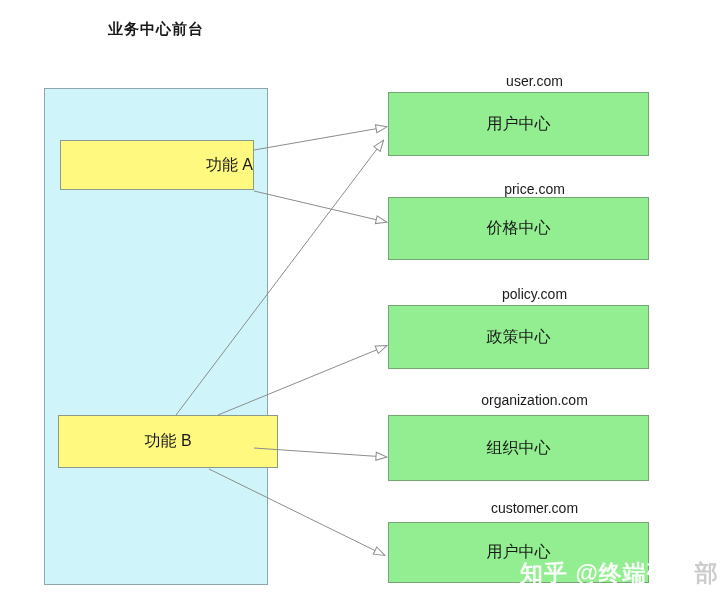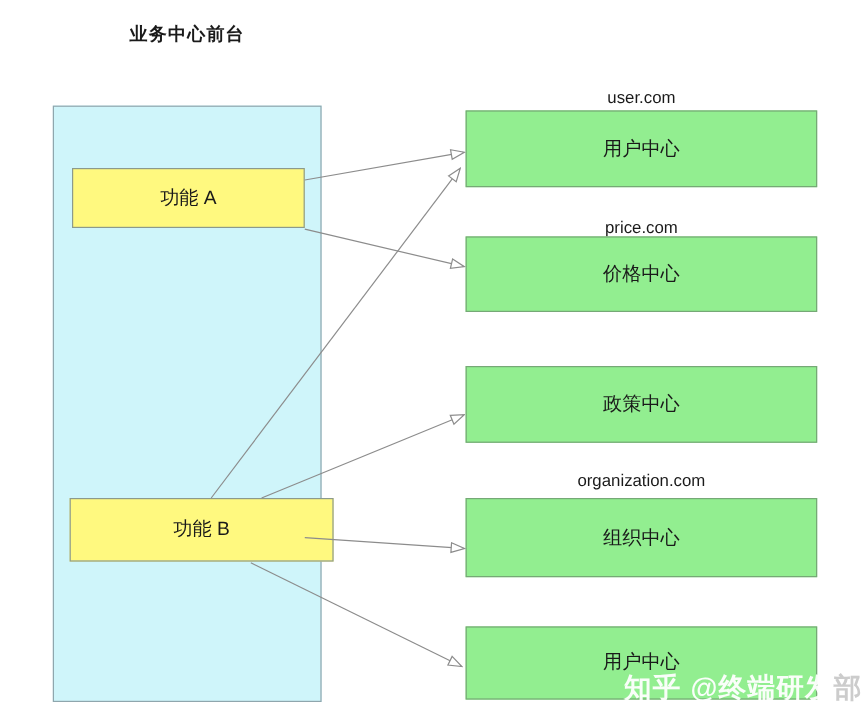--- a/index.html
+++ b/index.html
@@ -21,26 +21,26 @@
   .title-block{position:absolute;left:16px;top:18px;width:280px;text-align:center;line-height:1.45;}
   .title-line1{font-size:15px;font-weight:600;letter-spacing:1px;}
   .title-line2{font-size:21px;font-weight:600;}
 
   .frontend-container{position:absolute;left:44px;top:88px;width:224px;height:497px;
     background:var(--container-fill);border:1px solid var(--container-border);box-sizing:border-box;}
 
   .func-box{position:absolute;box-sizing:border-box;background:var(--function-fill);
     border:1px solid var(--function-border);display:flex;align-items:center;justify-content:center;
     font-size:16px;}
-  .func-a{left:60px;top:140px;width:194px;height:50px;}
+  .func-a{left:60px;top:140px;width:194px;height:50px;justify-content:flex-end;}
   .func-b{left:58px;top:415px;width:220px;height:53px;}
 
   .svc-label{position:absolute;left:388px;width:293px;text-align:center;font-size:14px;
     font-weight:500;line-height:18px;}
-  .svc-box{position:absolute;left:388px;width:293px;box-sizing:border-box;
+  .svc-box{position:absolute;left:388px;width:261px;box-sizing:border-box;
     background:var(--service-fill);border:1px solid var(--service-border);
     display:flex;align-items:center;justify-content:center;font-size:16px;}
 
   .edges-svg{position:absolute;left:0;top:0;width:720px;height:604px;pointer-events:none;}
   .edge-line{stroke:var(--edge-color);stroke-width:1;fill:none;}
 
   .watermark{position:absolute;left:520px;top:558px;font-size:23px;font-weight:700;
     white-space:nowrap;letter-spacing:1px;}
   .watermark-main{color:var(--watermark-main);opacity:0.95;}
   .watermark-tail{color:var(--watermark-tail);}
@@ -66,29 +66,31 @@
   <div class="svc-label" style="top:72px">user.com</div>
   <div class="svc-box" style="top:92px;height:64px">
     <span>用户中心</span>
   </div>
 
   <div class="svc-label" style="top:180px">price.com</div>
   <div class="svc-box" style="top:197px;height:63px">
     <span>价格中心</span>
   </div>
 
+  <div class="svc-label" style="top:285px">policy.com</div>
   <div class="svc-box" style="top:305px;height:64px">
     <span>政策中心</span>
   </div>
 
   <div class="svc-label" style="top:391px">organization.com</div>
   <div class="svc-box" style="top:415px;height:66px">
     <span>组织中心</span>
   </div>
 
+  <div class="svc-label" style="top:499px">customer.com</div>
   <div class="svc-box" style="top:522px;height:61px">
     <span>用户中心</span>
   </div>
 
   <svg class="edges-svg" id="edges-svg" viewBox="0 0 720 604" xmlns="http://www.w3.org/2000/svg">
     <defs>
       <marker id="arrow-open" markerWidth="13" markerHeight="11" refX="11" refY="5" orient="auto" markerUnits="userSpaceOnUse">
         <path d="M1,1 L12,5 L1,9 Z" fill="#ffffff" stroke="#8C8C8C" stroke-width="1"></path>
       </marker>
     </defs>

